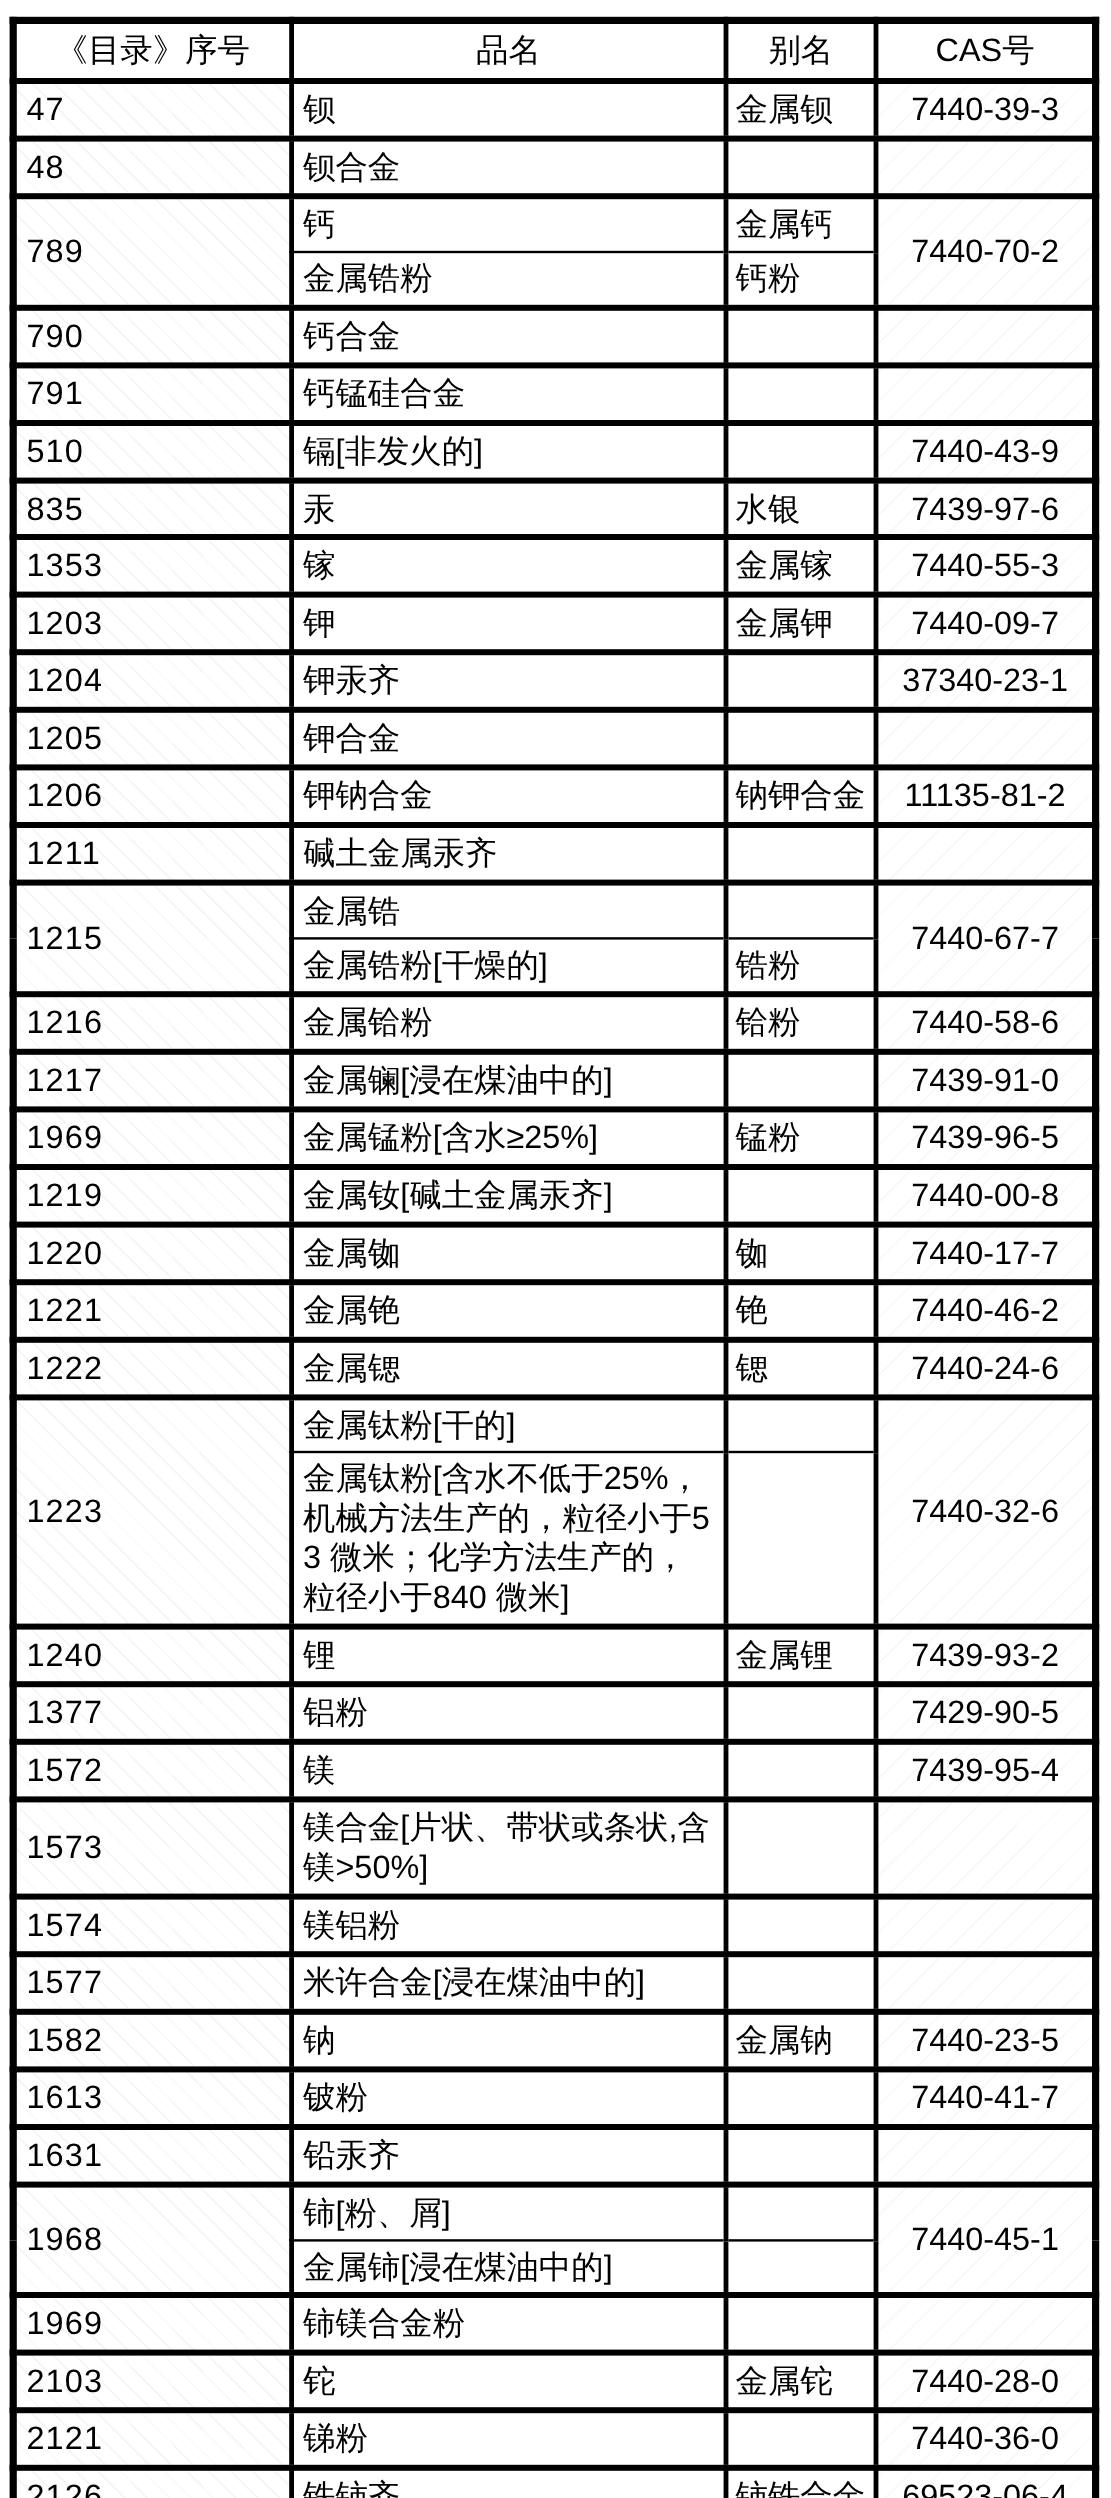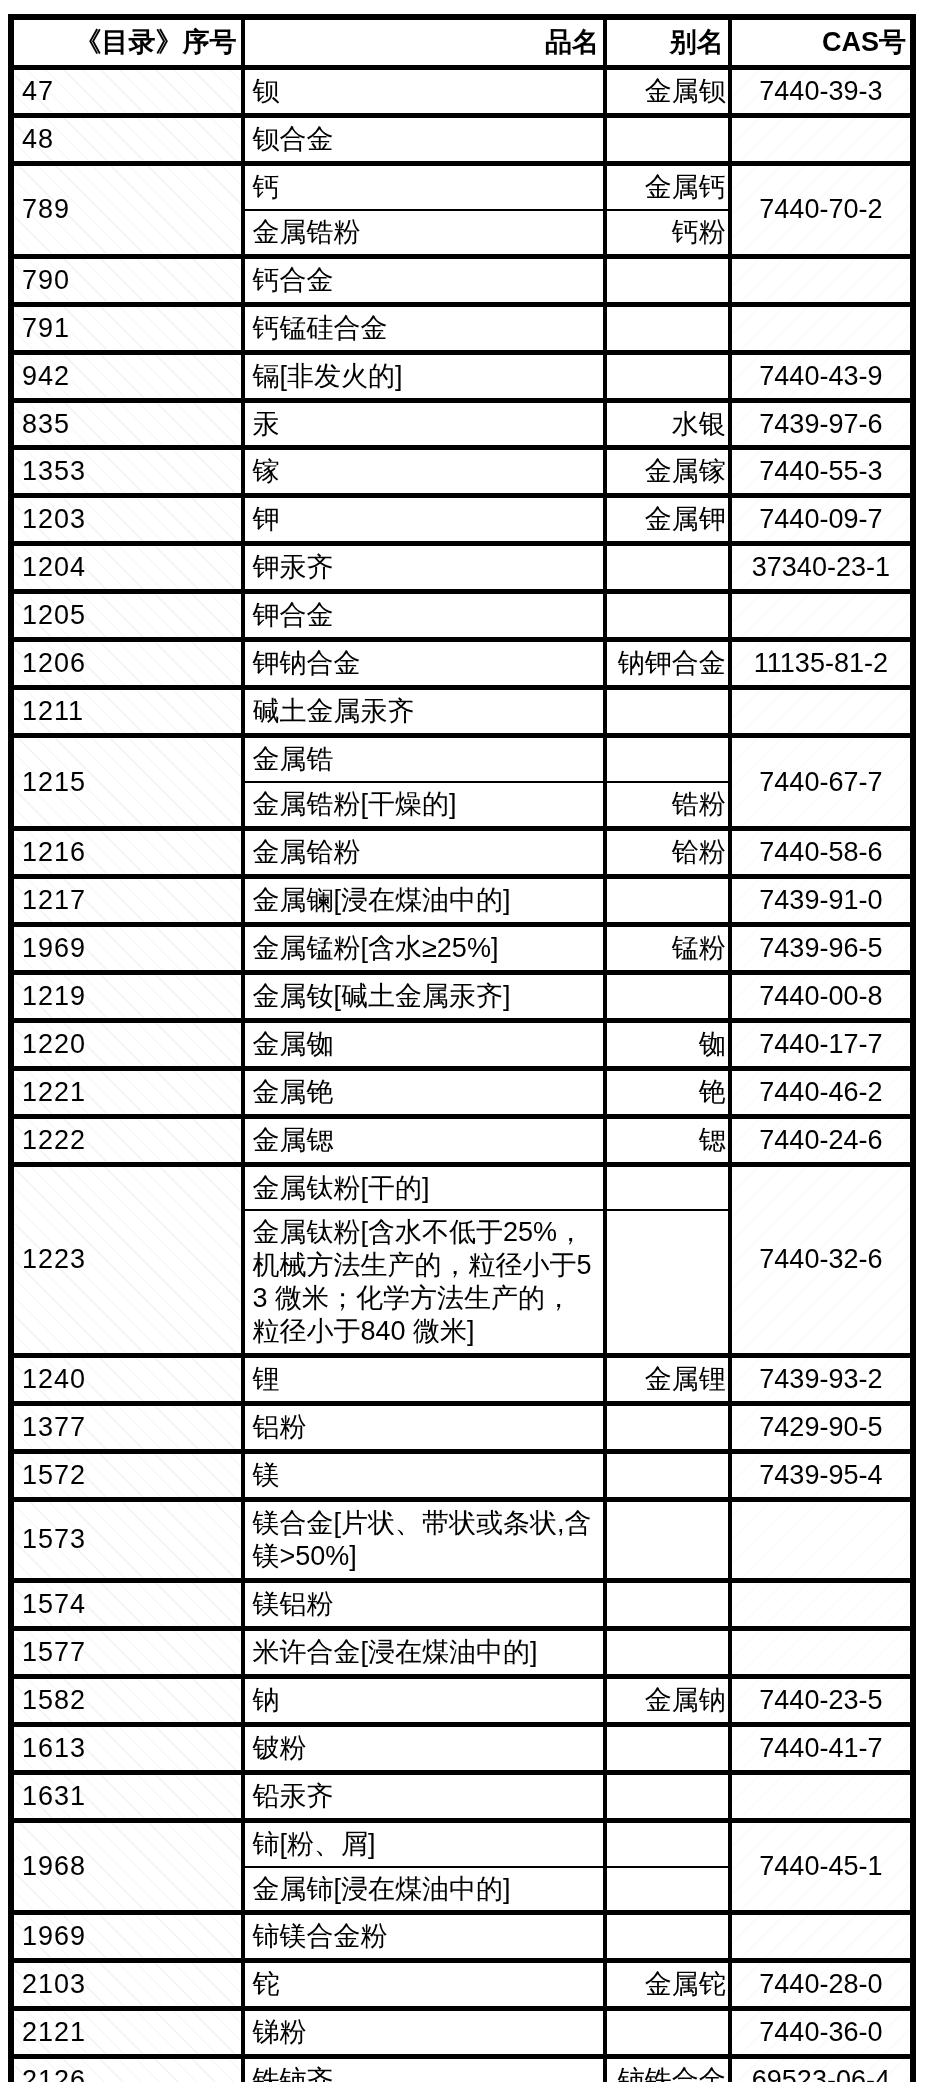--- a/index.html
+++ b/index.html
@@ -39,36 +39,36 @@
     word-break: break-all;
   }
   thead tr { height: 44px; }
   tbody tr { height: 42px; }
 
   
   tbody tr.main-row { border-top: 5px solid #000; }
   tbody tr.sub-row  { border-top: 2px solid #000; }
 
   th {
-    font-weight: bold;
-    text-align: right;
+    font-weight: normal;
+    text-align: center;
     padding: 6px 4px;
   }
   td.serial-cell {
     text-align: left;
     letter-spacing: 1px;
     
     background-image: repeating-linear-gradient(
       45deg,
       rgba(0,0,0,0.05) 0px, rgba(0,0,0,0.05) 1px,
       transparent 1px, transparent 13px
     );
   }
   td.name-cell  { text-align: left; }
-  td.alias-cell { text-align: right; padding-left: 6px; padding-right: 2px; }
+  td.alias-cell { text-align: left; padding-left: 6px; padding-right: 2px; }
   td.cas-cell   {
     text-align: center;
     background-image: repeating-linear-gradient(
       -45deg,
       rgba(0,0,0,0.035) 0px, rgba(0,0,0,0.035) 1px,
       transparent 1px, transparent 17px
     );
   }
 </style>
 </head>
@@ -120,21 +120,21 @@
           <td class="alias-cell"></td>
           <td class="cas-cell" rowspan="1"></td>
         </tr>
         <tr class="main-row">
           <td class="serial-cell" rowspan="1">791</td>
           <td class="name-cell">钙锰硅合金</td>
           <td class="alias-cell"></td>
           <td class="cas-cell" rowspan="1"></td>
         </tr>
         <tr class="main-row">
-          <td class="serial-cell" rowspan="1">942</td>
+          <td class="serial-cell" rowspan="1">510</td>
           <td class="name-cell">镉[非发火的]</td>
           <td class="alias-cell"></td>
           <td class="cas-cell" rowspan="1">7440-43-9</td>
         </tr>
         <tr class="main-row">
           <td class="serial-cell" rowspan="1">835</td>
           <td class="name-cell">汞</td>
           <td class="alias-cell">水银</td>
           <td class="cas-cell" rowspan="1">7439-97-6</td>
         </tr>

